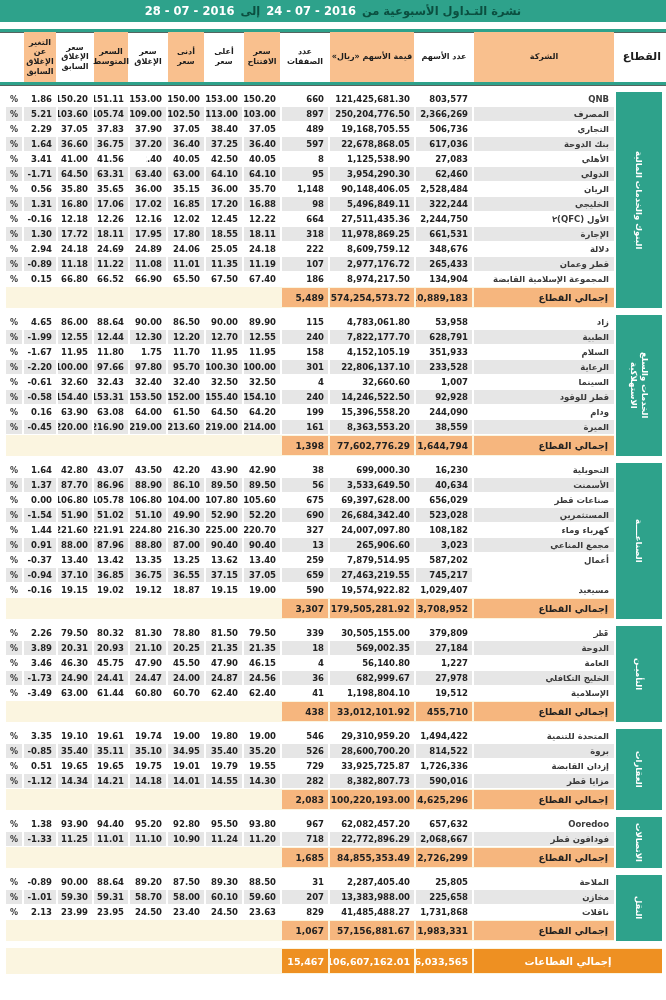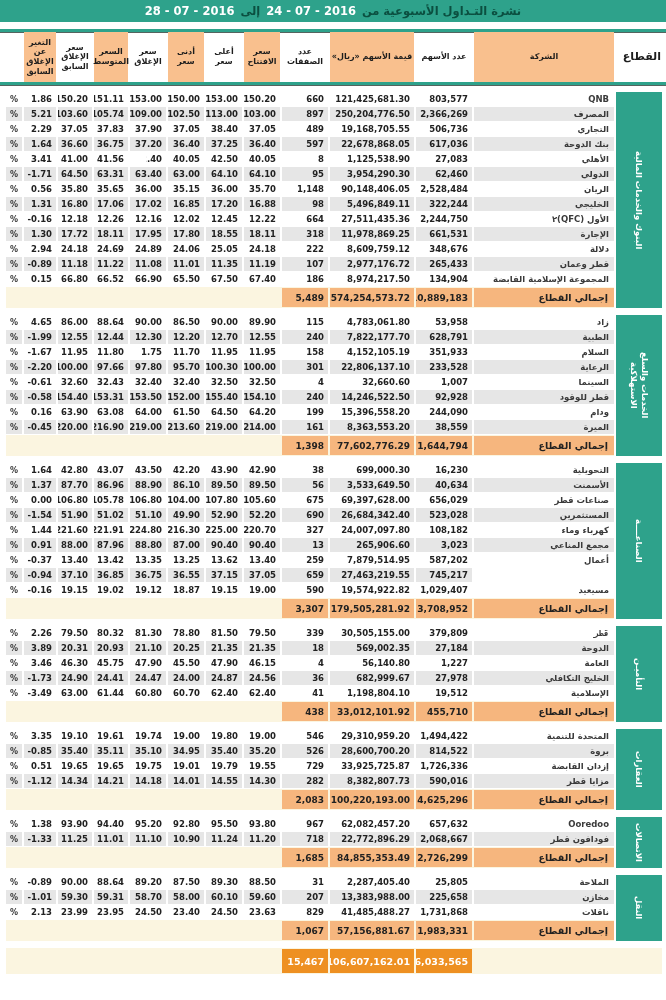--- a/index.html
+++ b/index.html
@@ -701,16 +701,17 @@
       <div class="t-underlay" style="grid-area: 4 / 2 / auto / 14;"></div>
       <div class="cell t-label" style="grid-area: 4 / 2;">إجمالي القطاع</div>
       <div class="cell t-num" style="grid-area: 4 / 3;">1,983,331</div>
       <div class="cell t-num" style="grid-area: 4 / 4;">57,156,881.67</div>
       <div class="cell t-num" style="grid-area: 4 / 5;">1,067</div>
     </div>
   </div>
 
 <div class="grand-grid">
   <div class="g-underlay"></div>
+  <div class="g-label">إجمالي القطاعات</div>
   <div class="g-num g-shares">26,033,565</div>
   <div class="g-num g-value">1,106,607,162.01</div>
   <div class="g-num g-deals">15,467</div>
 </div>
 
 </body></html>

